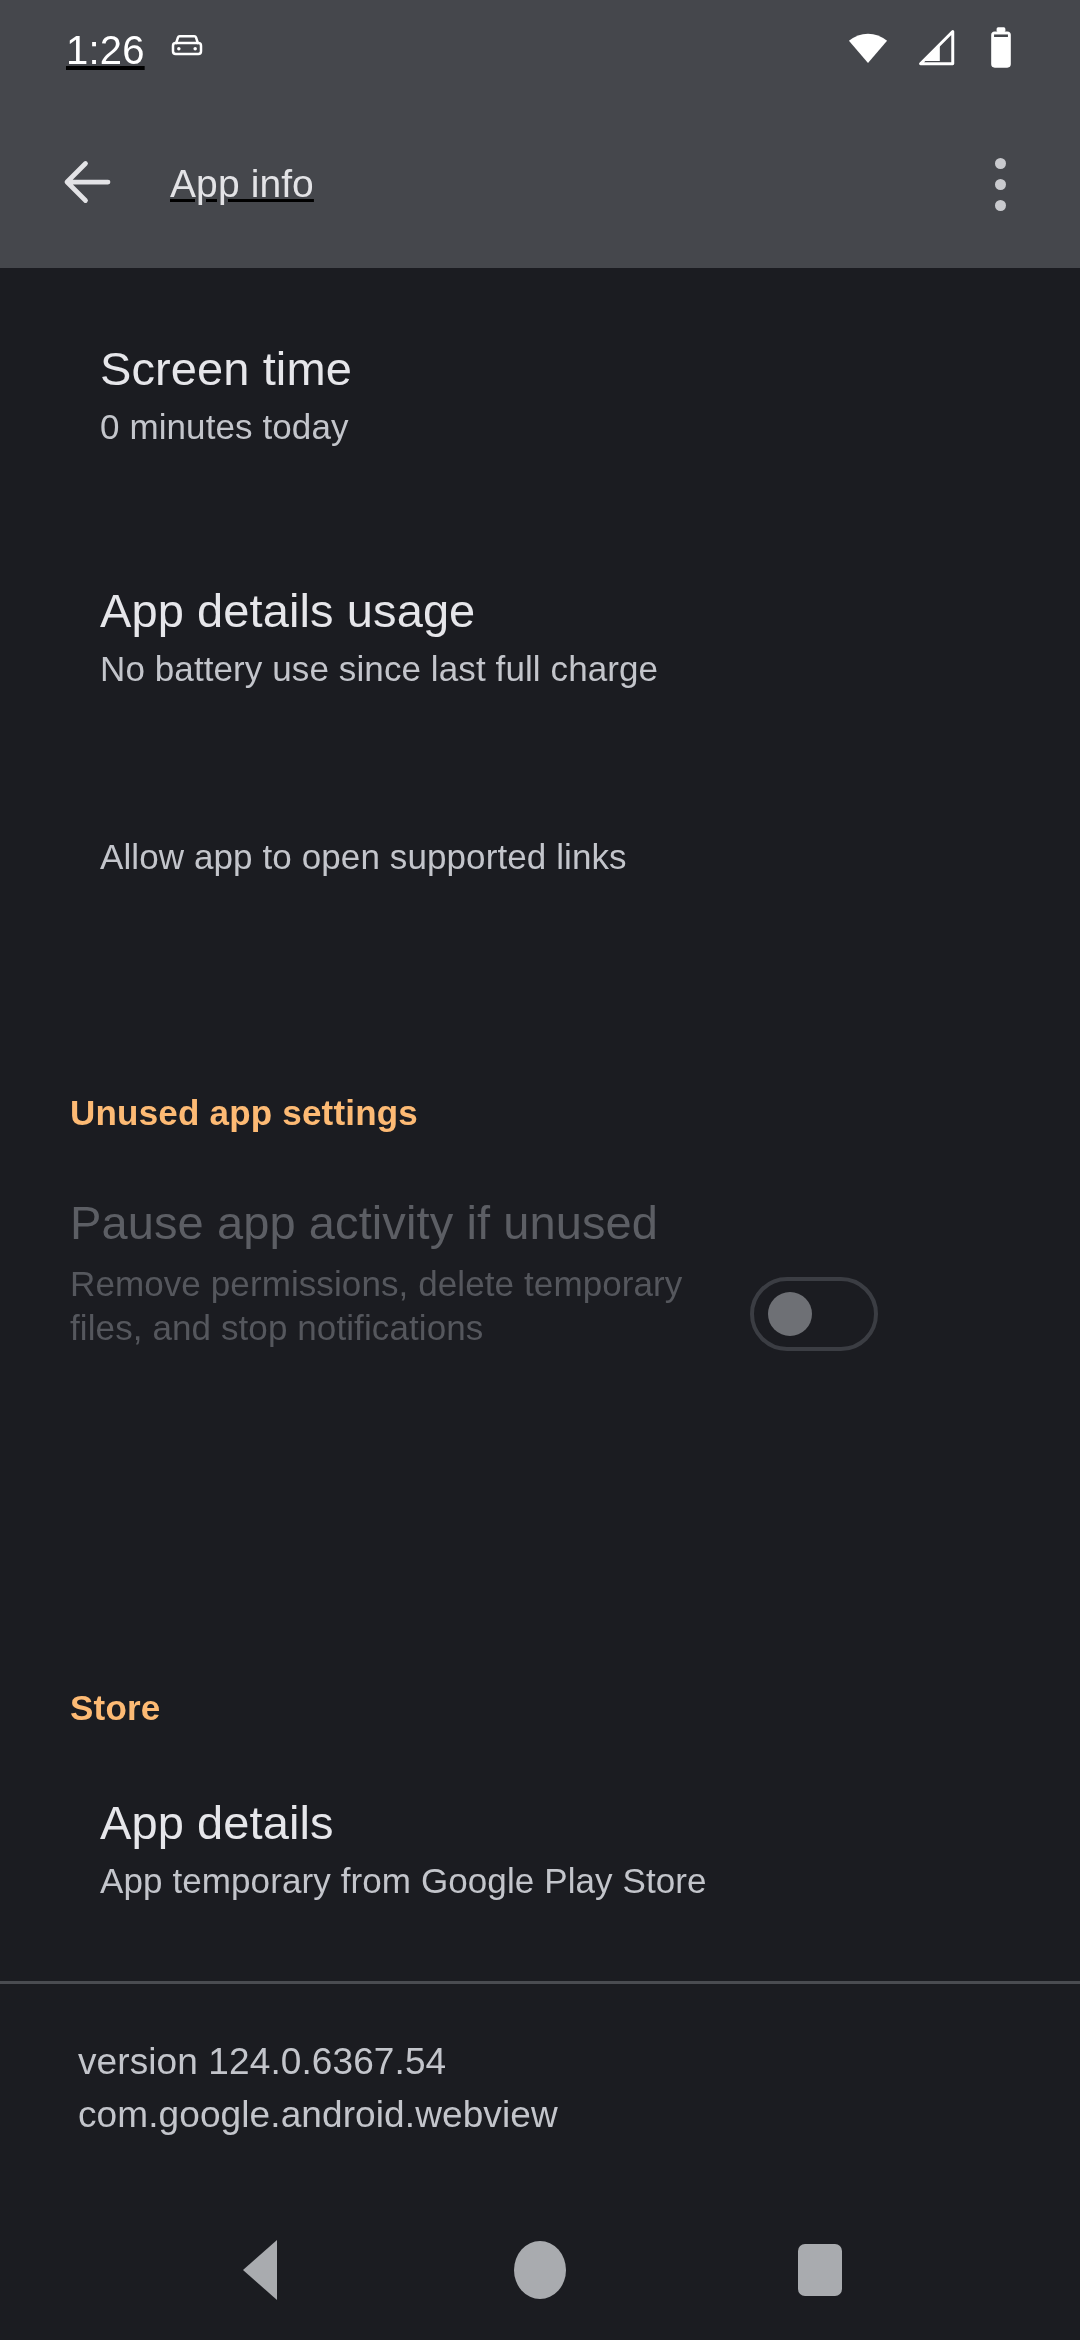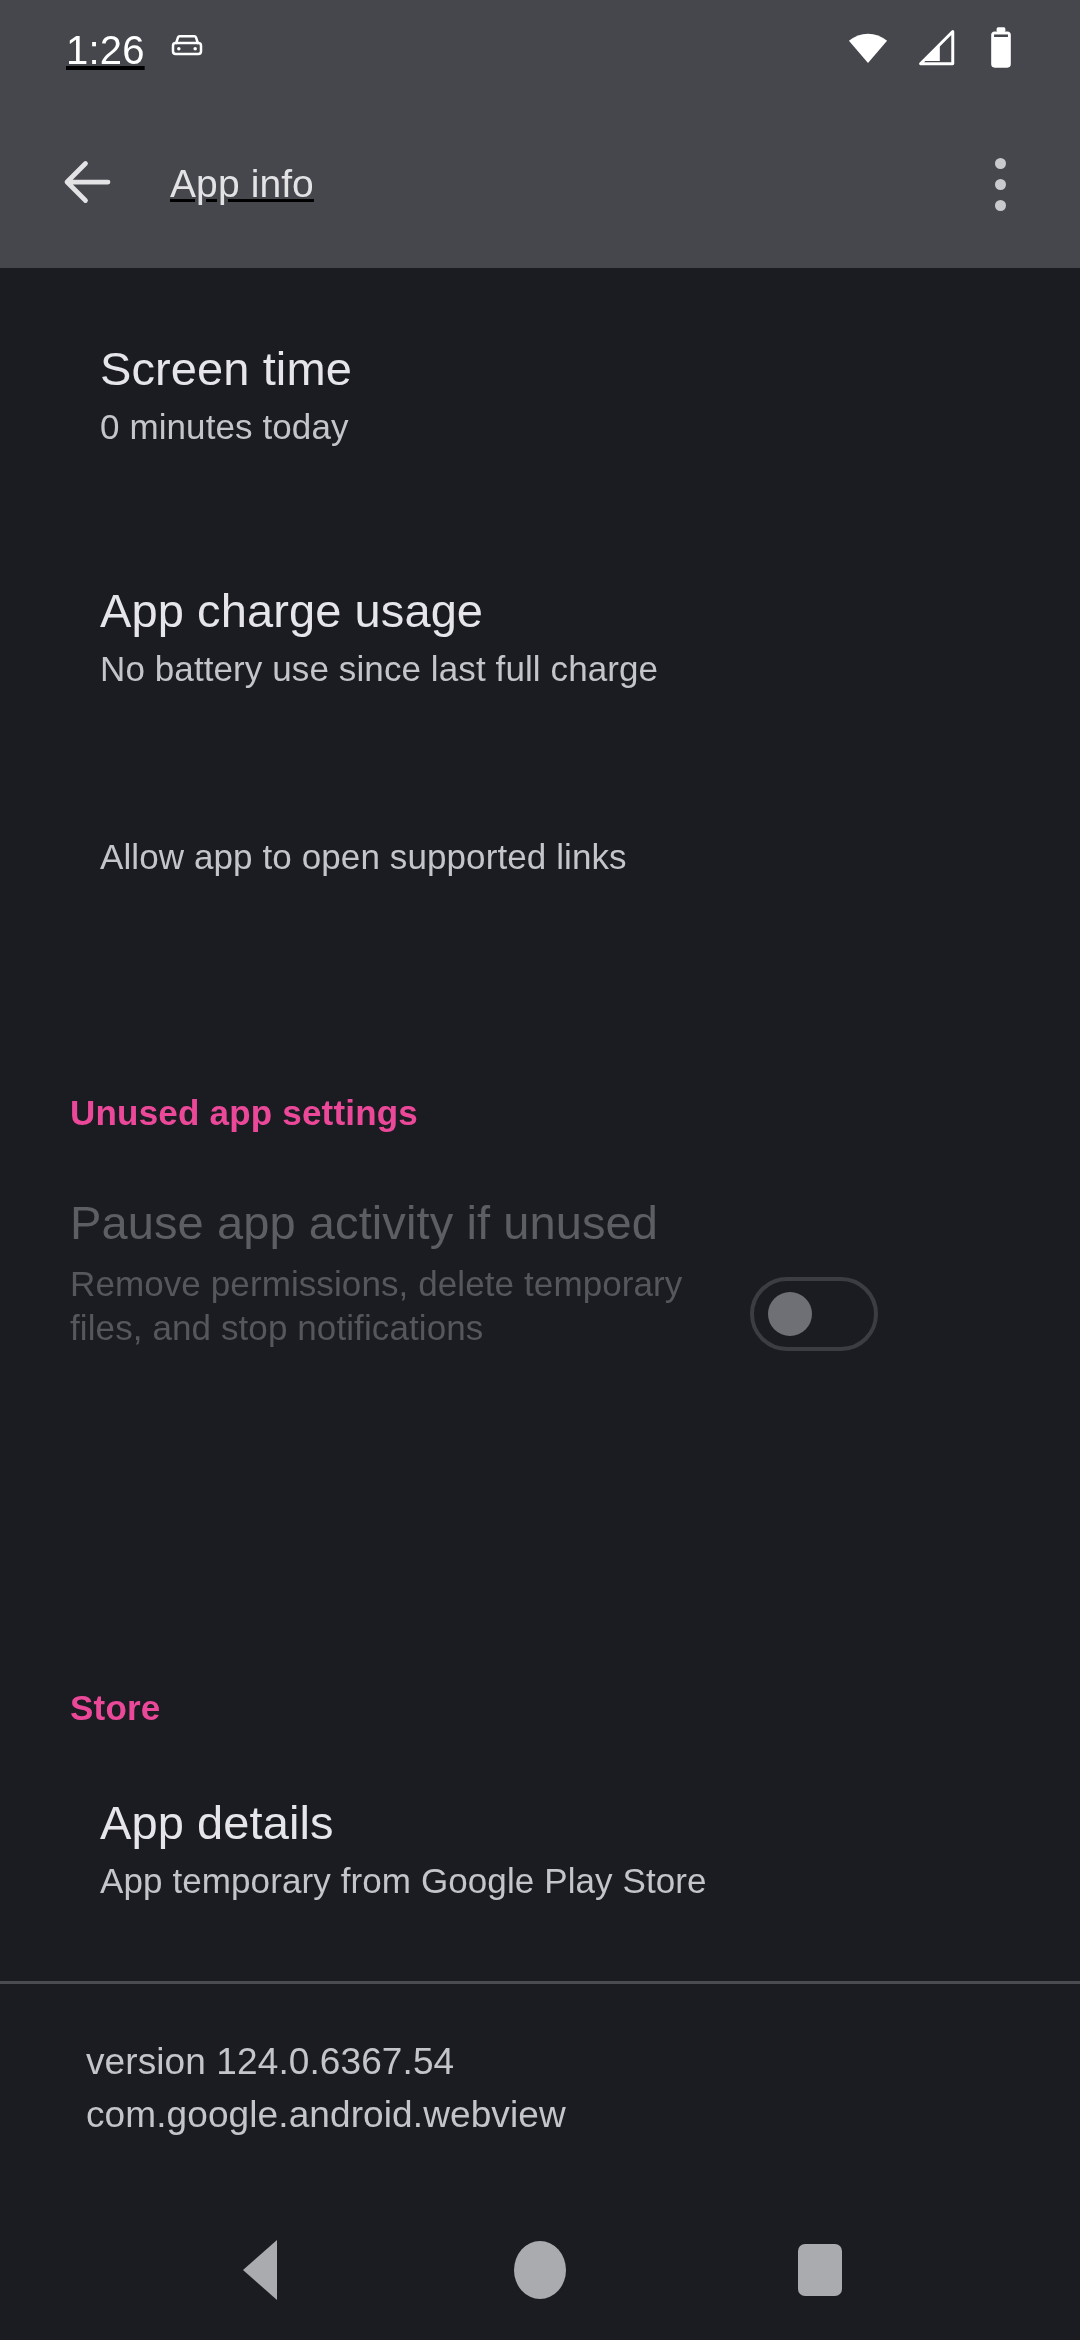--- a/index.html
+++ b/index.html
@@ -105,21 +105,21 @@
     font-weight:400;
     line-height:1.28;
     margin-top:9px;
     letter-spacing:0.1px;
   }
 
   .section-header {
     position:absolute;
     left:0; right:0;
     padding:0 70px;
-    color:#ec4899;
+    color:#fdba74;
     font-size:35px;
     font-weight:700;
     letter-spacing:0.2px;
   }
 
   
   .toggle-row {
     position:absolute;
     left:0; right:0;
     padding:0 58px 0 70px;
@@ -151,21 +151,21 @@
 
   
   .divider {
     position:absolute;
     left:0; right:0;
     height:3px;
     background:#4a4c51;
   }
   .footer {
     position:absolute;
-    left:16px; right:0;
+    left:8px; right:0;
     padding:0 70px;
   }
   .footer-line {
     color:#c3c5cb;
     font-size:37px;
     line-height:1.42;
     letter-spacing:0.1px;
   }
 
   
@@ -256,21 +256,21 @@
   </div>
 
   <div class="content">
 
     <div class="pref-row" style="top:74px;">
       <div class="pref-title">Screen time</div>
       <div class="pref-summary">0 minutes today</div>
     </div>
 
     <div class="pref-row" style="top:316px;">
-      <div class="pref-title">App charge usage</div>
+      <div class="pref-title">App details usage</div>
       <div class="pref-summary">No battery use since last full charge</div>
     </div>
 
     <div class="pref-row" style="top:558px;">
       <div class="pref-summary">Allow app to open supported links</div>
     </div>
 
     <div class="section-header" style="top:825px;">Unused app settings</div>
 
     <div class="toggle-row" style="top:928px;">

